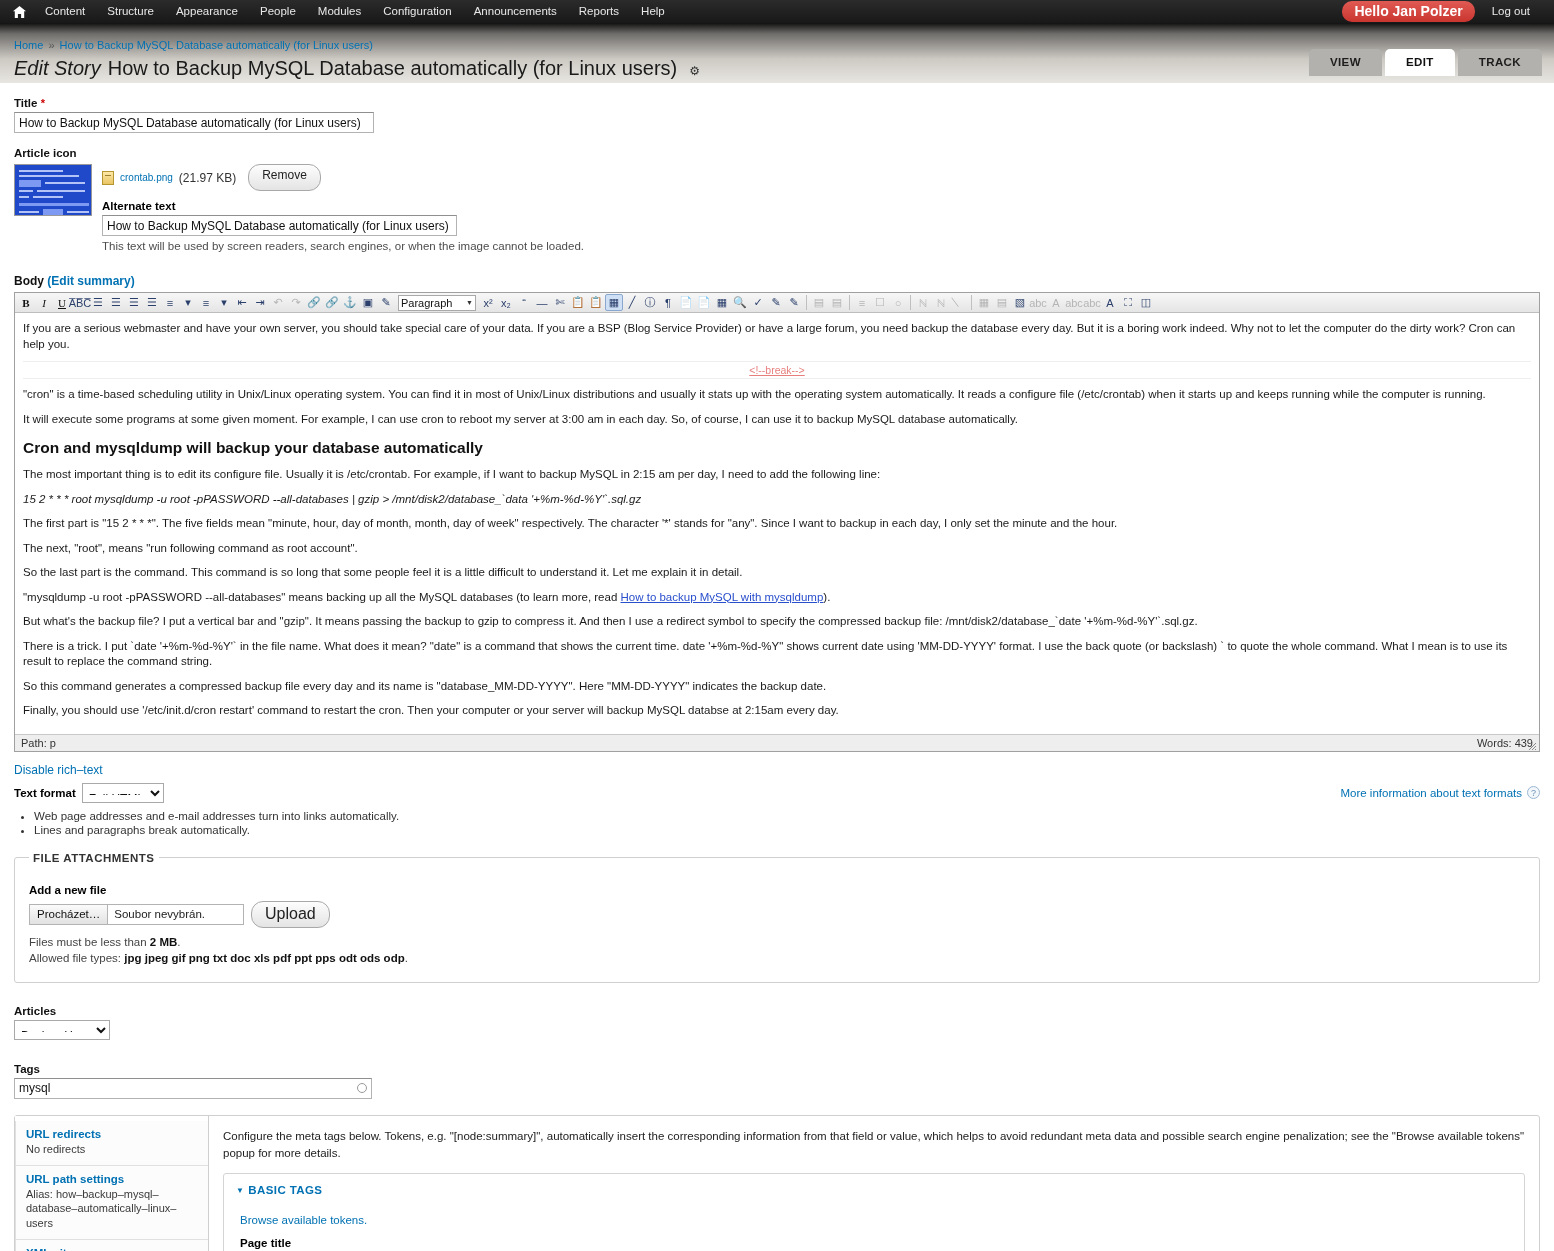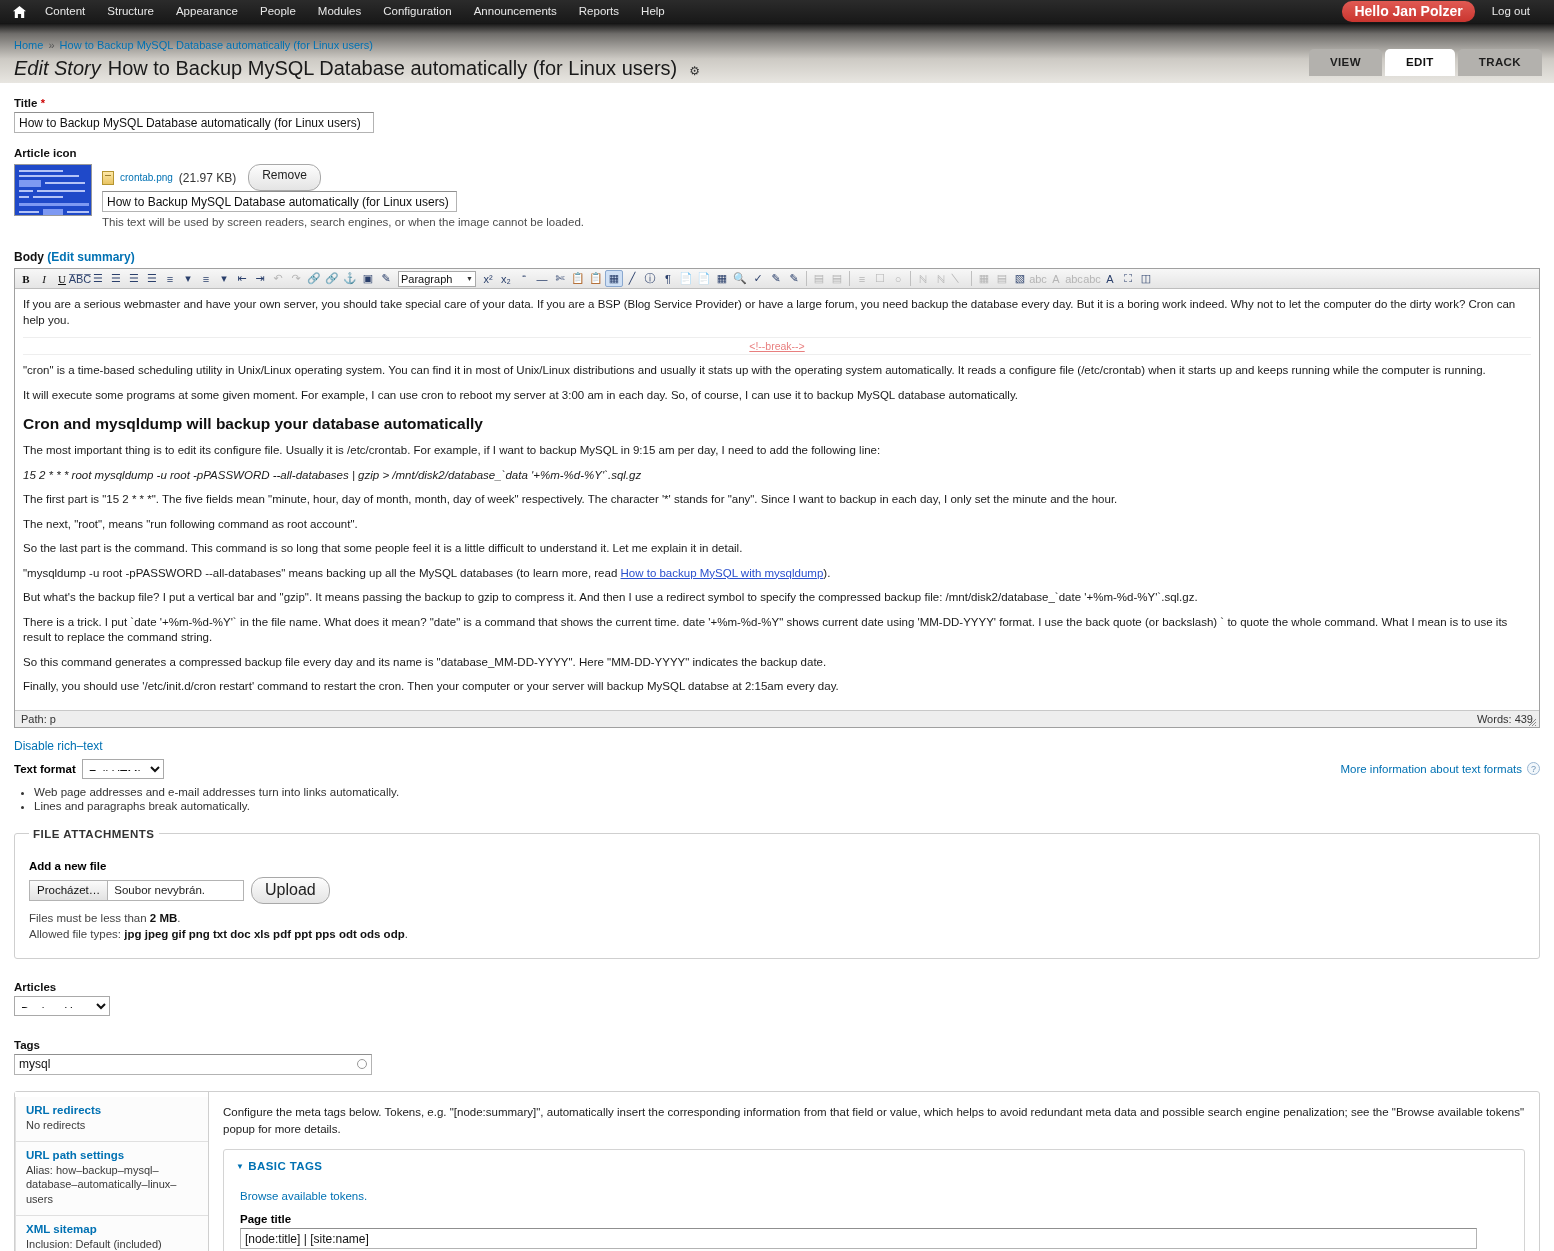--- a/index.html
+++ b/index.html
@@ -507,20 +507,21 @@
         <span class="ln" style="left:4px;top:46px;width:20px"></span>
         <span class="ln" style="left:52px;top:46px;width:22px"></span>
       </div>
       <div class="icon-meta">
         <div class="fileline">
           <span class="file-icon"></span>
           <a href="#">crontab.png</a>
           <span class="size">(21.97 KB)</span>
           <button class="btn-remove">Remove</button>
         </div>
+        <label class="alt-label">Alternate text</label>
         <input class="text" id="alt-input" value="How to Backup MySQL Database automatically (for Linux users)" style="">
         <div class="help">This text will be used by screen readers, search engines, or when the image cannot be loaded.</div>
       </div>
     </div>
   </div>
 
   <div class="body-head">
     <span>Body</span>
     <a href="#">(Edit summary)</a>
   </div>
@@ -593,21 +594,21 @@
       <span class="tb">⛶</span>
       <span class="tb">◫</span>
     </div>
 
     <div class="cke-body">
       <p>If you are a serious webmaster and have your own server, you should take special care of your data. If you are a BSP (Blog Service Provider) or have a large forum, you need backup the database every day. But it is a boring work indeed. Why not to let the computer do the dirty work? Cron can help you.</p>
       <div class="break-marker">&lt;!--break--&gt;</div>
       <p>"cron" is a time-based scheduling utility in Unix/Linux operating system. You  can find it in most of Unix/Linux distributions and usually it stats up with the operating system automatically. It reads a configure file (/etc/crontab) when it starts up and keeps running while the computer is running.</p>
       <p>It will execute some programs at some given moment. For example, I can use cron to reboot my server at 3:00 am in each day. So, of course, I can use it to backup MySQL database automatically.</p>
       <h2>Cron and mysqldump will backup your database automatically</h2>
-      <p>The most important thing is to edit its configure file. Usually it is /etc/crontab. For example, if I want to backup MySQL in 9:15 am per day, I need to add the following line:</p>
+      <p>The most important thing is to edit its configure file. Usually it is /etc/crontab. For example, if I want to backup MySQL in 2:15 am per day, I need to add the following line:</p>
       <p class="code-line">15 2 * * * root mysqldump -u root -pPASSWORD --all-databases | gzip &gt; /mnt/disk2/database_`data '+%m-%d-%Y'`.sql.gz</p>
       <p>The first part is "15 2 * * *". The five fields mean "minute, hour, day of month, month, day of week" respectively. The character '*' stands for "any". Since I want to backup in each day, I only set the minute and the hour.</p>
       <p>The next, "root", means "run following command as root account".</p>
       <p>So the last part is the command. This command is so long that some people feel it is a little difficult to understand it. Let me explain it in detail.</p>
       <p><span>"mysqldump -u root -pPASSWORD --all-databases" means backing up all the MySQL databases (to learn more, read </span><a href="#">How to backup MySQL with mysqldump</a><span>).</span></p>
       <p>But what's the backup file? I put a vertical bar and "gzip". It means passing the backup to gzip to compress it. And then I use a redirect symbol to specify the compressed backup file: /mnt/disk2/database_`date '+%m-%d-%Y'`.sql.gz.</p>
       <p>There is a trick. I put `date '+%m-%d-%Y'` in the file name. What does it mean? "date" is a command that shows the current time. date '+%m-%d-%Y" shows current date using 'MM-DD-YYYY' format. I use the back quote (or backslash) ` to quote the whole command. What I mean is to use its result to replace the command string.</p>
       <p>So this command generates a compressed backup file every day and its name is "database_MM-DD-YYYY". Here "MM-DD-YYYY" indicates the backup date.</p>
       <p>Finally, you should use '/etc/init.d/cron restart' command to restart the cron. Then your computer or your server will backup MySQL databse at 2:15am every day.</p>
     </div>

